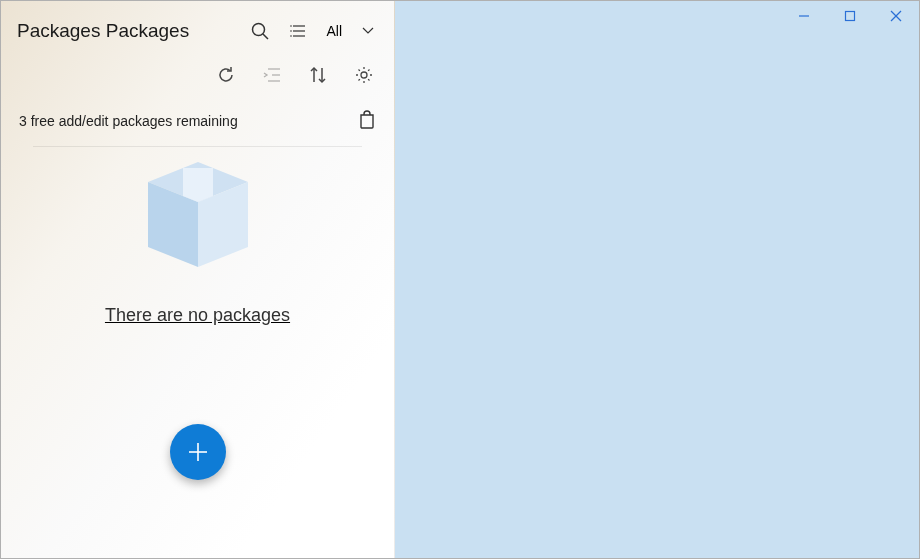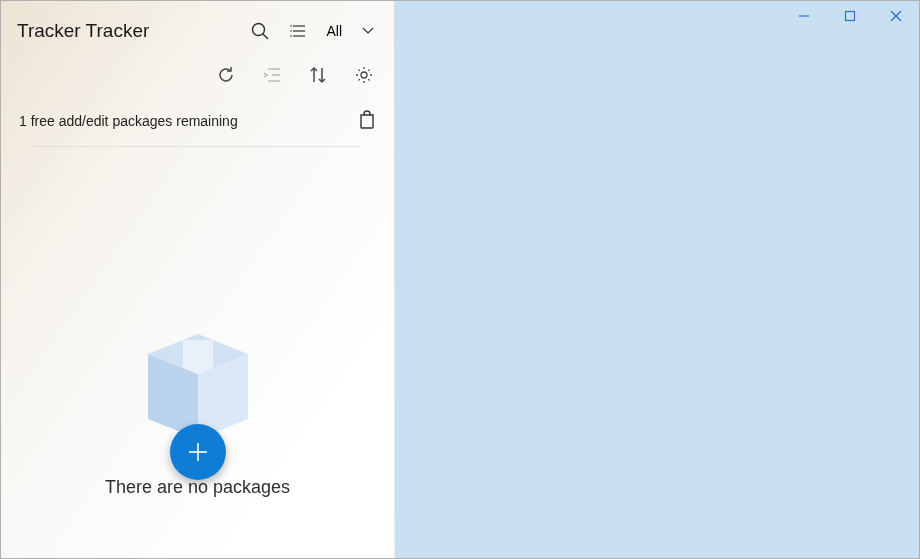--- a/index.html
+++ b/index.html
@@ -105,22 +105,23 @@
     background: rgba(0,0,0,0.08);
     margin: 0 32px;
   }
 
   .empty-state {
     flex: 1;
     position: relative;
     display: flex;
     flex-direction: column;
     align-items: center;
-    justify-content: flex-end;
+    justify-content: flex-start;
     padding-bottom: 60px;
+    text-decoration: underline;
   }
   .box-illustration {
     width: 150px;
     height: 130px;
     margin-bottom: 28px;
   }
   .empty-text {
     font-size: 18px;
     color: #303030;
     font-weight: 400;
@@ -144,21 +145,21 @@
   .fab svg { display:block; }
 
   svg { stroke: #333; fill: none; }
 </style>
 </head>
 <body>
 
 <div class="left-panel">
 
   <div class="header">
-    <div class="app-title">Tracker Tracker</div>
+    <div class="app-title">Packages Packages</div>
     <div class="header-actions">
       <div class="search-icon">
         <svg width="20" height="20" viewBox="0 0 20 20">
           <circle cx="8.5" cy="8.5" r="6" stroke-width="1.5"></circle>
           <line x1="13" y1="13" x2="18" y2="18" stroke-width="1.5"></line>
         </svg>
       </div>
       <div class="filter-dropdown">
         <span class="list-lines">
           <svg width="16" height="14" viewBox="0 0 16 14">
@@ -205,21 +206,21 @@
     </div>
     <div class="toolbar-btn">
       <svg width="20" height="20" viewBox="0 0 20 20">
         <circle cx="10" cy="10" r="3" stroke-width="1.3"></circle>
         <path d="M10 2v2M10 16v2M2 10h2M16 10h2M4.5 4.5l1.4 1.4M14.1 14.1l1.4 1.4M4.5 15.5l1.4-1.4M14.1 5.9l1.4-1.4" stroke-width="1.3"></path>
       </svg>
     </div>
   </div>
 
   <div class="status-row">
-    <span>1 free add/edit packages remaining</span>
+    <span>3 free add/edit packages remaining</span>
     <span>
       <svg width="18" height="20" viewBox="0 0 18 20">
         <path d="M3 6h12v12a1 1 0 0 1-1 1H4a1 1 0 0 1-1-1V6z" stroke-width="1.4"></path>
         <path d="M6 6V5a3 3 0 0 1 6 0v1" stroke-width="1.4"></path>
       </svg>
     </span>
   </div>
 
   <div class="divider"></div>
 

